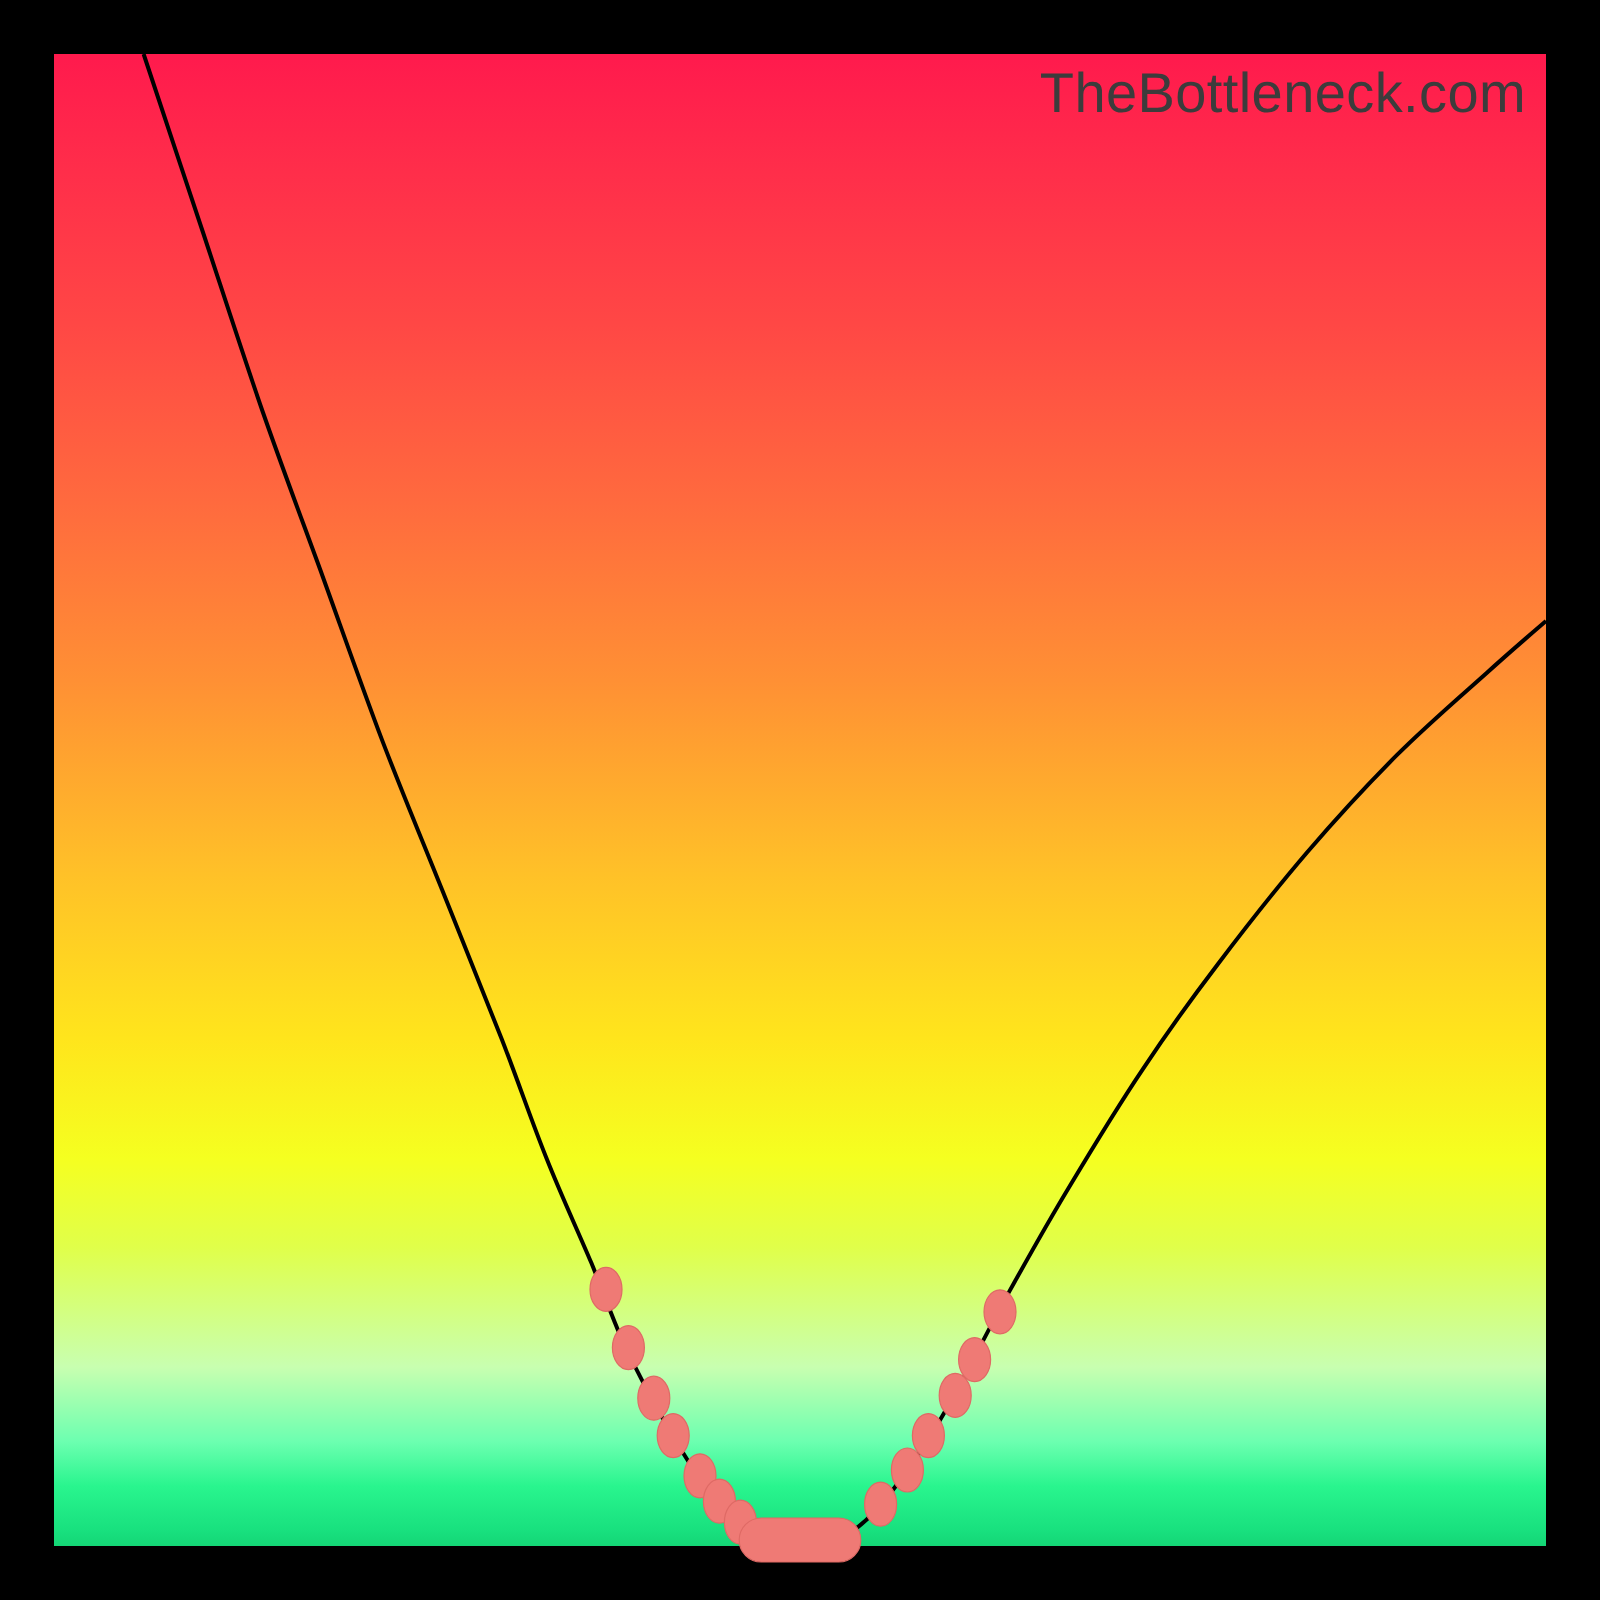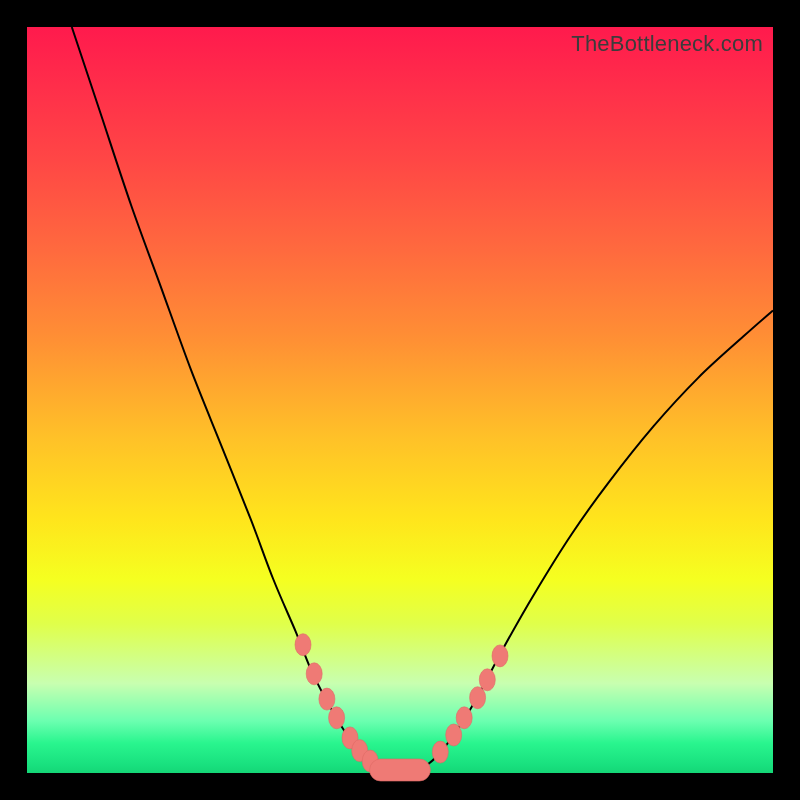--- a/index.html
+++ b/index.html
@@ -40,21 +40,21 @@
       #29f58e 96%,
       #18e07e 99%,
       #14d676 100%
     );
   }
   .watermark {
     position: absolute;
     top: 4px;
     right: 10px;
     color: #3c3c3c;
-    font-size: 22px;
+    font-size: 28px;
     font-weight: 500;
     letter-spacing: 0.2px;
     user-select: none;
   }
   svg.overlay {
     position: absolute;
     left: 0;
     top: 0;
     width: 746px;
     height: 746px;

